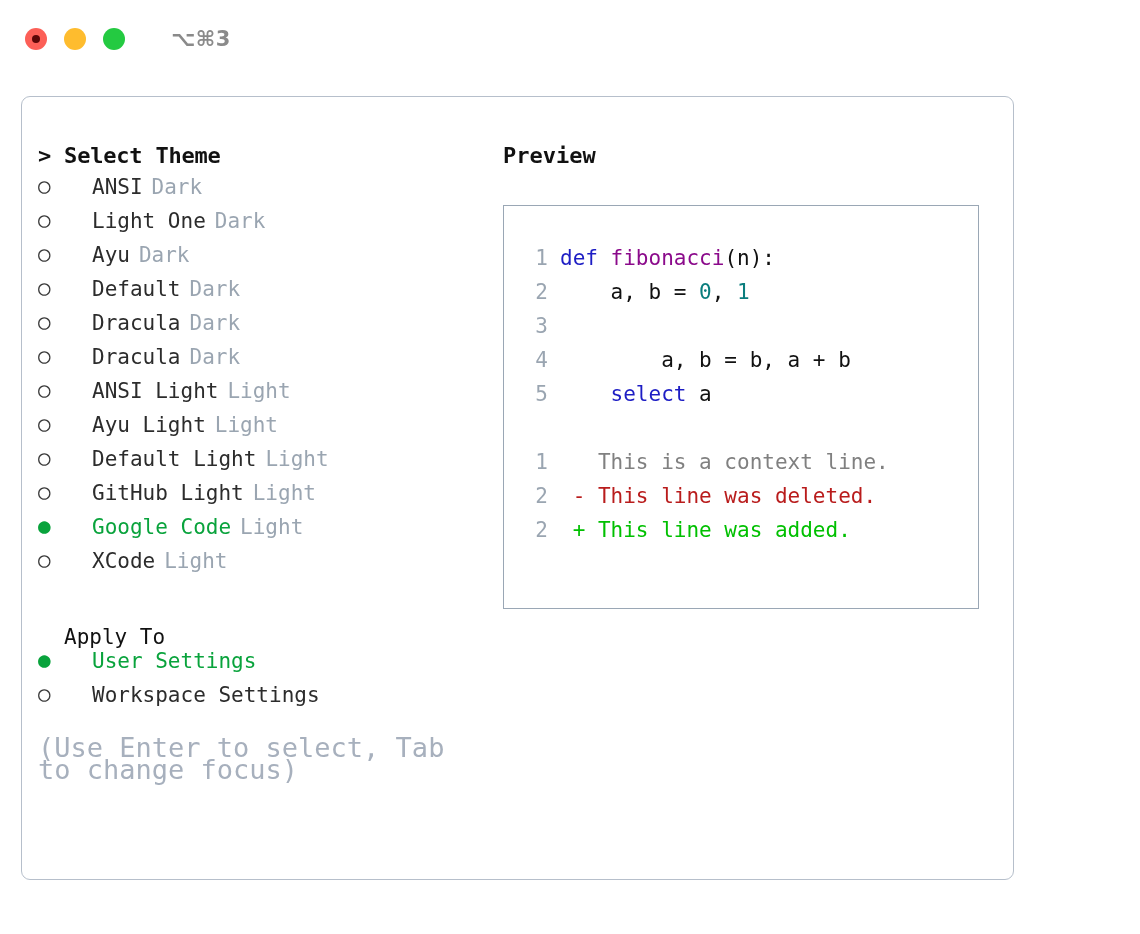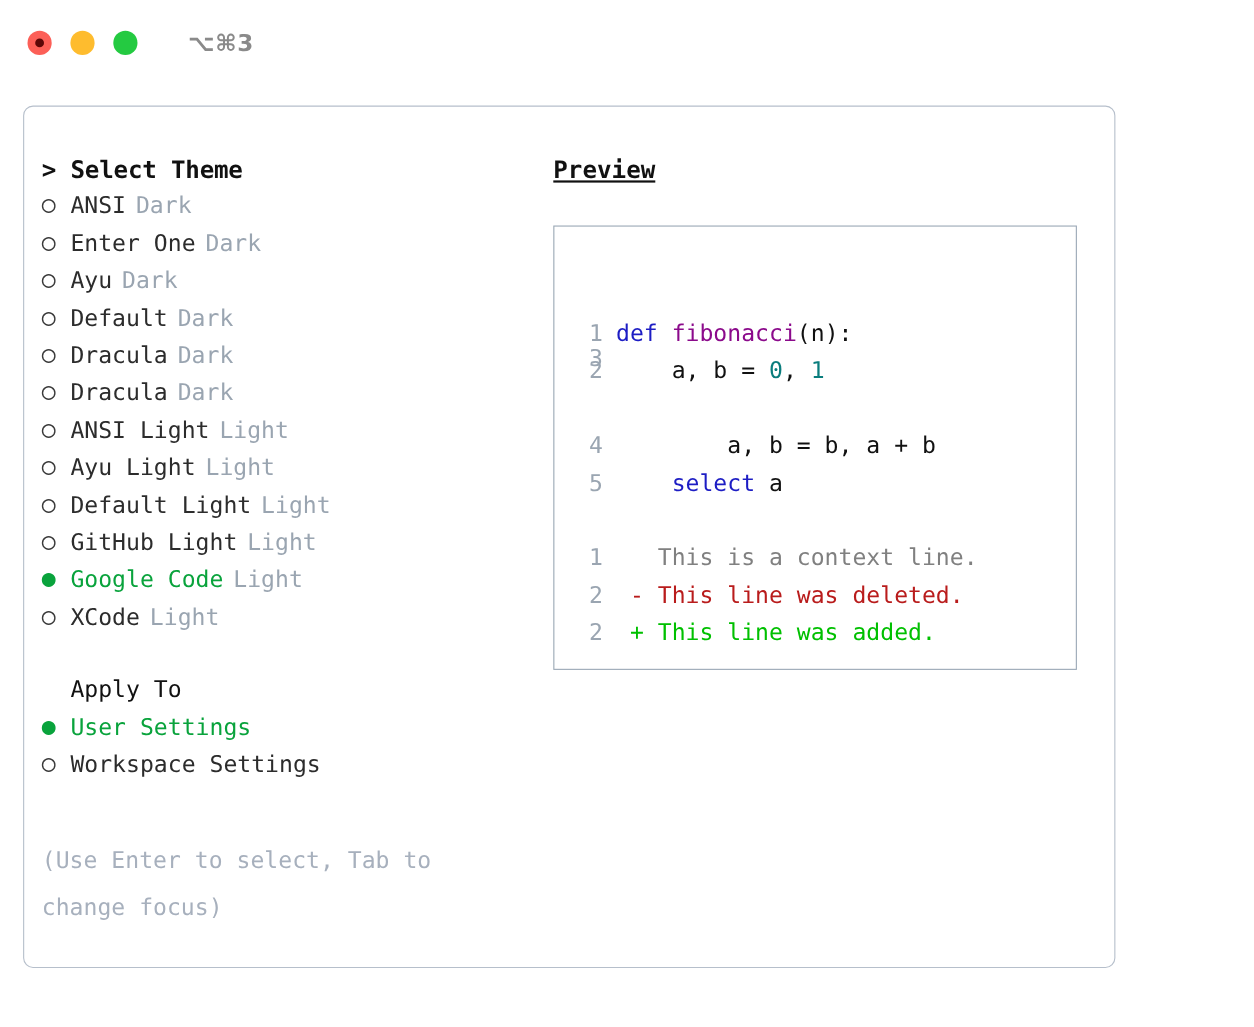--- a/index.html
+++ b/index.html
@@ -111,53 +111,52 @@
     width: 26px;
     flex: 0 0 26px;
     font-size: 21px;
     color: #3a3a3a;
     line-height: 1;
     position: relative;
     top: -1px;
   }
   .row.selected .marker { color: #09a33c; }
   .row.selected .label  { color: #09a33c; }
-  .label { color: #2c2c2c; }
+  .label { color: #2c2c2c; margin-left: 28px; }
   .suffix {
     color: #9aa5b1;
     margin-left: 9px;
   }
   .group-header {
     display: flex;
-    align-items: flex-start;
+    align-items: flex-end;
     height: 34px;
     font-size: 21px;
     color: #111111;
     white-space: pre;
   }
   .group-header .marker { color: transparent; }
 
   .section-gap { height: 32px; }
 
   .hint {
-    margin-top: 44px;
-    font-size: 21px;
+    margin-top: 20px;
+    font-size: 27px;
     color: #a7b0bd;
-    line-height: 43px;
+    line-height: 22px;
     width: 420px;
     white-space: pre-wrap;
   }
 
   
   .preview-title {
     font-size: 22px;
     font-weight: bold;
     color: #111111;
     white-space: pre;
-    text-decoration: underline;
   }
   .preview-box {
     margin-top: 37px;
     width: 476px;
     height: 404px;
     border: 1.5px solid #9aa7b5;
     box-sizing: border-box;
     background: #ffffff;
     padding: 40px 0 0 14px;
   }
@@ -168,21 +167,21 @@
     font-size: 21px;
     white-space: pre;
   }
   .lineno {
     width: 30px;
     flex: 0 0 30px;
     text-align: right;
     color: #9aa5b1;
     margin-right: 12px;
   }
-  .code-text { white-space: pre; margin-top: 45px; }
+  .code-text { white-space: pre; }
   .blank-line { height: 34px; }
 
   .tok-kw   { color: #1d1dc4; }
   .tok-fn   { color: #8b0a8b; }
   .tok-num  { color: #0a7d7d; }
   .tok-pl   { color: #111111; }
   .tok-ctx  { color: #808080; }
   .tok-del  { color: #b91c1c; }
   .tok-add  { color: #00c000; }
 </style>
@@ -201,21 +200,21 @@
   </div>
 
   <div class="card">
     <div class="columns">
 
       <div class="col-left">
         <div class="pane-title">&gt; Select Theme</div>
 
         <div class="list" id="theme-list">
             <div class="row"><span class="marker">○</span><span class="label">ANSI</span><span class="suffix">Dark</span></div>
-            <div class="row"><span class="marker">○</span><span class="label">Enter One</span><span class="suffix">Dark</span></div>
+            <div class="row"><span class="marker">○</span><span class="label">Light One</span><span class="suffix">Dark</span></div>
             <div class="row"><span class="marker">○</span><span class="label">Ayu</span><span class="suffix">Dark</span></div>
             <div class="row"><span class="marker">○</span><span class="label">Default</span><span class="suffix">Dark</span></div>
             <div class="row"><span class="marker">○</span><span class="label">Dracula</span><span class="suffix">Dark</span></div>
             <div class="row"><span class="marker">○</span><span class="label">Dracula</span><span class="suffix">Dark</span></div>
             <div class="row"><span class="marker">○</span><span class="label">ANSI Light</span><span class="suffix">Light</span></div>
             <div class="row"><span class="marker">○</span><span class="label">Ayu Light</span><span class="suffix">Light</span></div>
             <div class="row"><span class="marker">○</span><span class="label">Default Light</span><span class="suffix">Light</span></div>
             <div class="row"><span class="marker">○</span><span class="label">GitHub Light</span><span class="suffix">Light</span></div>
             <div class="row selected"><span class="marker">●</span><span class="label">Google Code</span><span class="suffix">Light</span></div>
             <div class="row"><span class="marker">○</span><span class="label">XCode</span><span class="suffix">Light</span></div>

